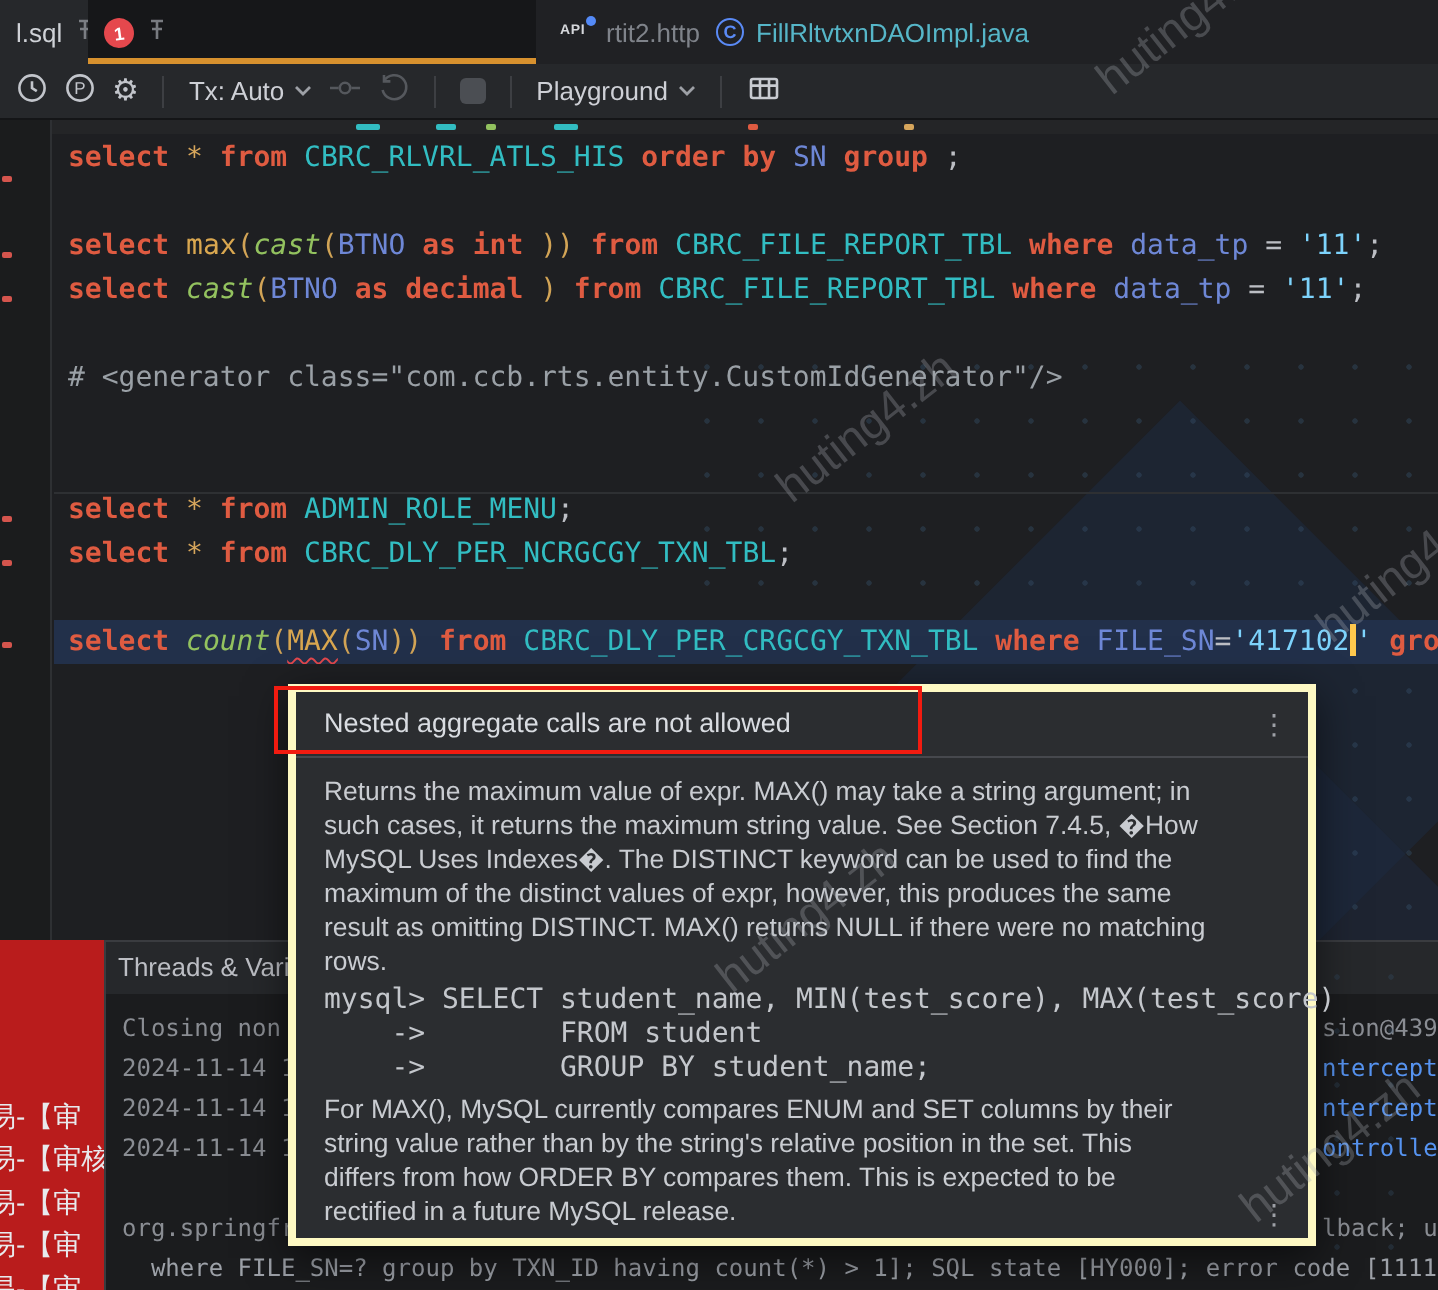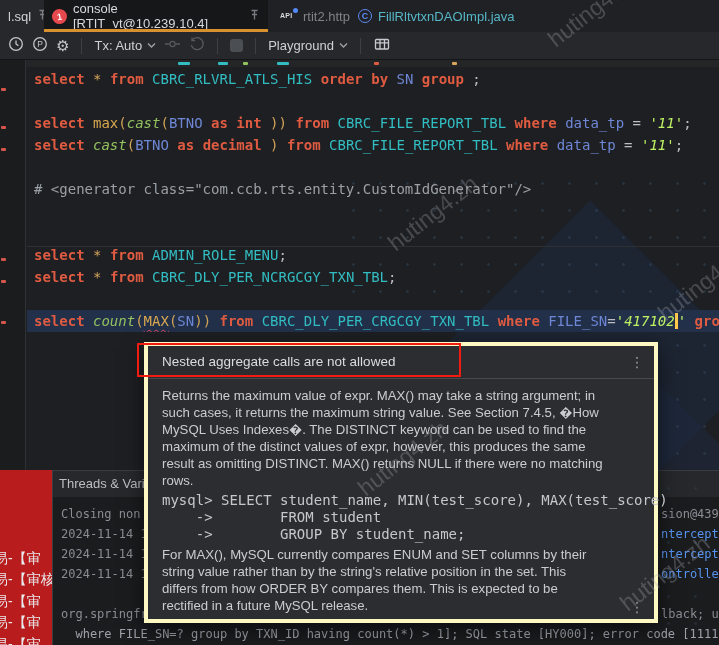--- a/index.html
+++ b/index.html
@@ -46,21 +46,21 @@
   #code-lines { position:absolute; left:0; top:8px; right:0; z-index:2; }
   .code-line { height:22px; line-height:22px; padding-left:34px; white-space:pre;
                font-family:"DejaVu Sans Mono", monospace; font-size:14px; color:#bcbec4; overflow:hidden; }
   .tok.kw  { color:#df5b41;font-weight:bold; }
   .tok.op  { color:#d7a65c; }
   .tok.par { color:#d2a456; }
   .tok.fn1 { color:#d9a750; }
   .tok.fn2 { color:#93c25f; font-style:italic; }
   .tok.col { color:#6e87d6; }
   .tok.tbl { color:#32bdc2; }
-  .tok.str { color:#bef264;font-style:italic; }
+  .tok.str { color:#7dd3fc; }
   .tok.pl  { color:#bcbec4; }
   .tok.cmt { color:#9aa0a6; }
   .tok.err { text-decoration-line:underline; text-decoration-style:wavy; text-decoration-color:#e5484d;
              text-decoration-thickness:1px; text-underline-offset:3px; }
   .caret-block { display:inline-block; width:3px; height:16px; background:#ffc84d; vertical-align:-3px; }
 
   
   .bg-shape { position:absolute; background:#1d2a3f; transform:rotate(45deg); z-index:0; }
   #shape1 { left:470px; top:190px; width:240px; height:240px; opacity:.55; }
   #shape2 { left:540px; top:360px; width:220px; height:220px; opacity:.5; }
@@ -115,21 +115,20 @@
       <span class="pin-icon">
         <svg width="11" height="12" viewBox="0 0 11 12">
             <g stroke="#8a8d93" stroke-width="1.3" fill="none">
               <path d="M2.5 1.5h6M5.5 1.5v4M3 5.5h5M5.5 5.5v5"></path>
             </g>
           </svg>
       </span>
     </div>
     <div class="tab" id="tab-console">
       <span class="console-badge">1</span>
-      <span>console [RTIT_vt@10.239.10.4]</span>
       <span class="pin-icon">
         <svg width="11" height="12" viewBox="0 0 11 12">
             <g stroke="#8a8d93" stroke-width="1.3" fill="none">
               <path d="M2.5 1.5h6M5.5 1.5v4M3 5.5h5M5.5 5.5v5"></path>
             </g>
           </svg>
       </span>
       <span class="underline"></span>
     </div>
     <div class="tab" id="tab-http">

